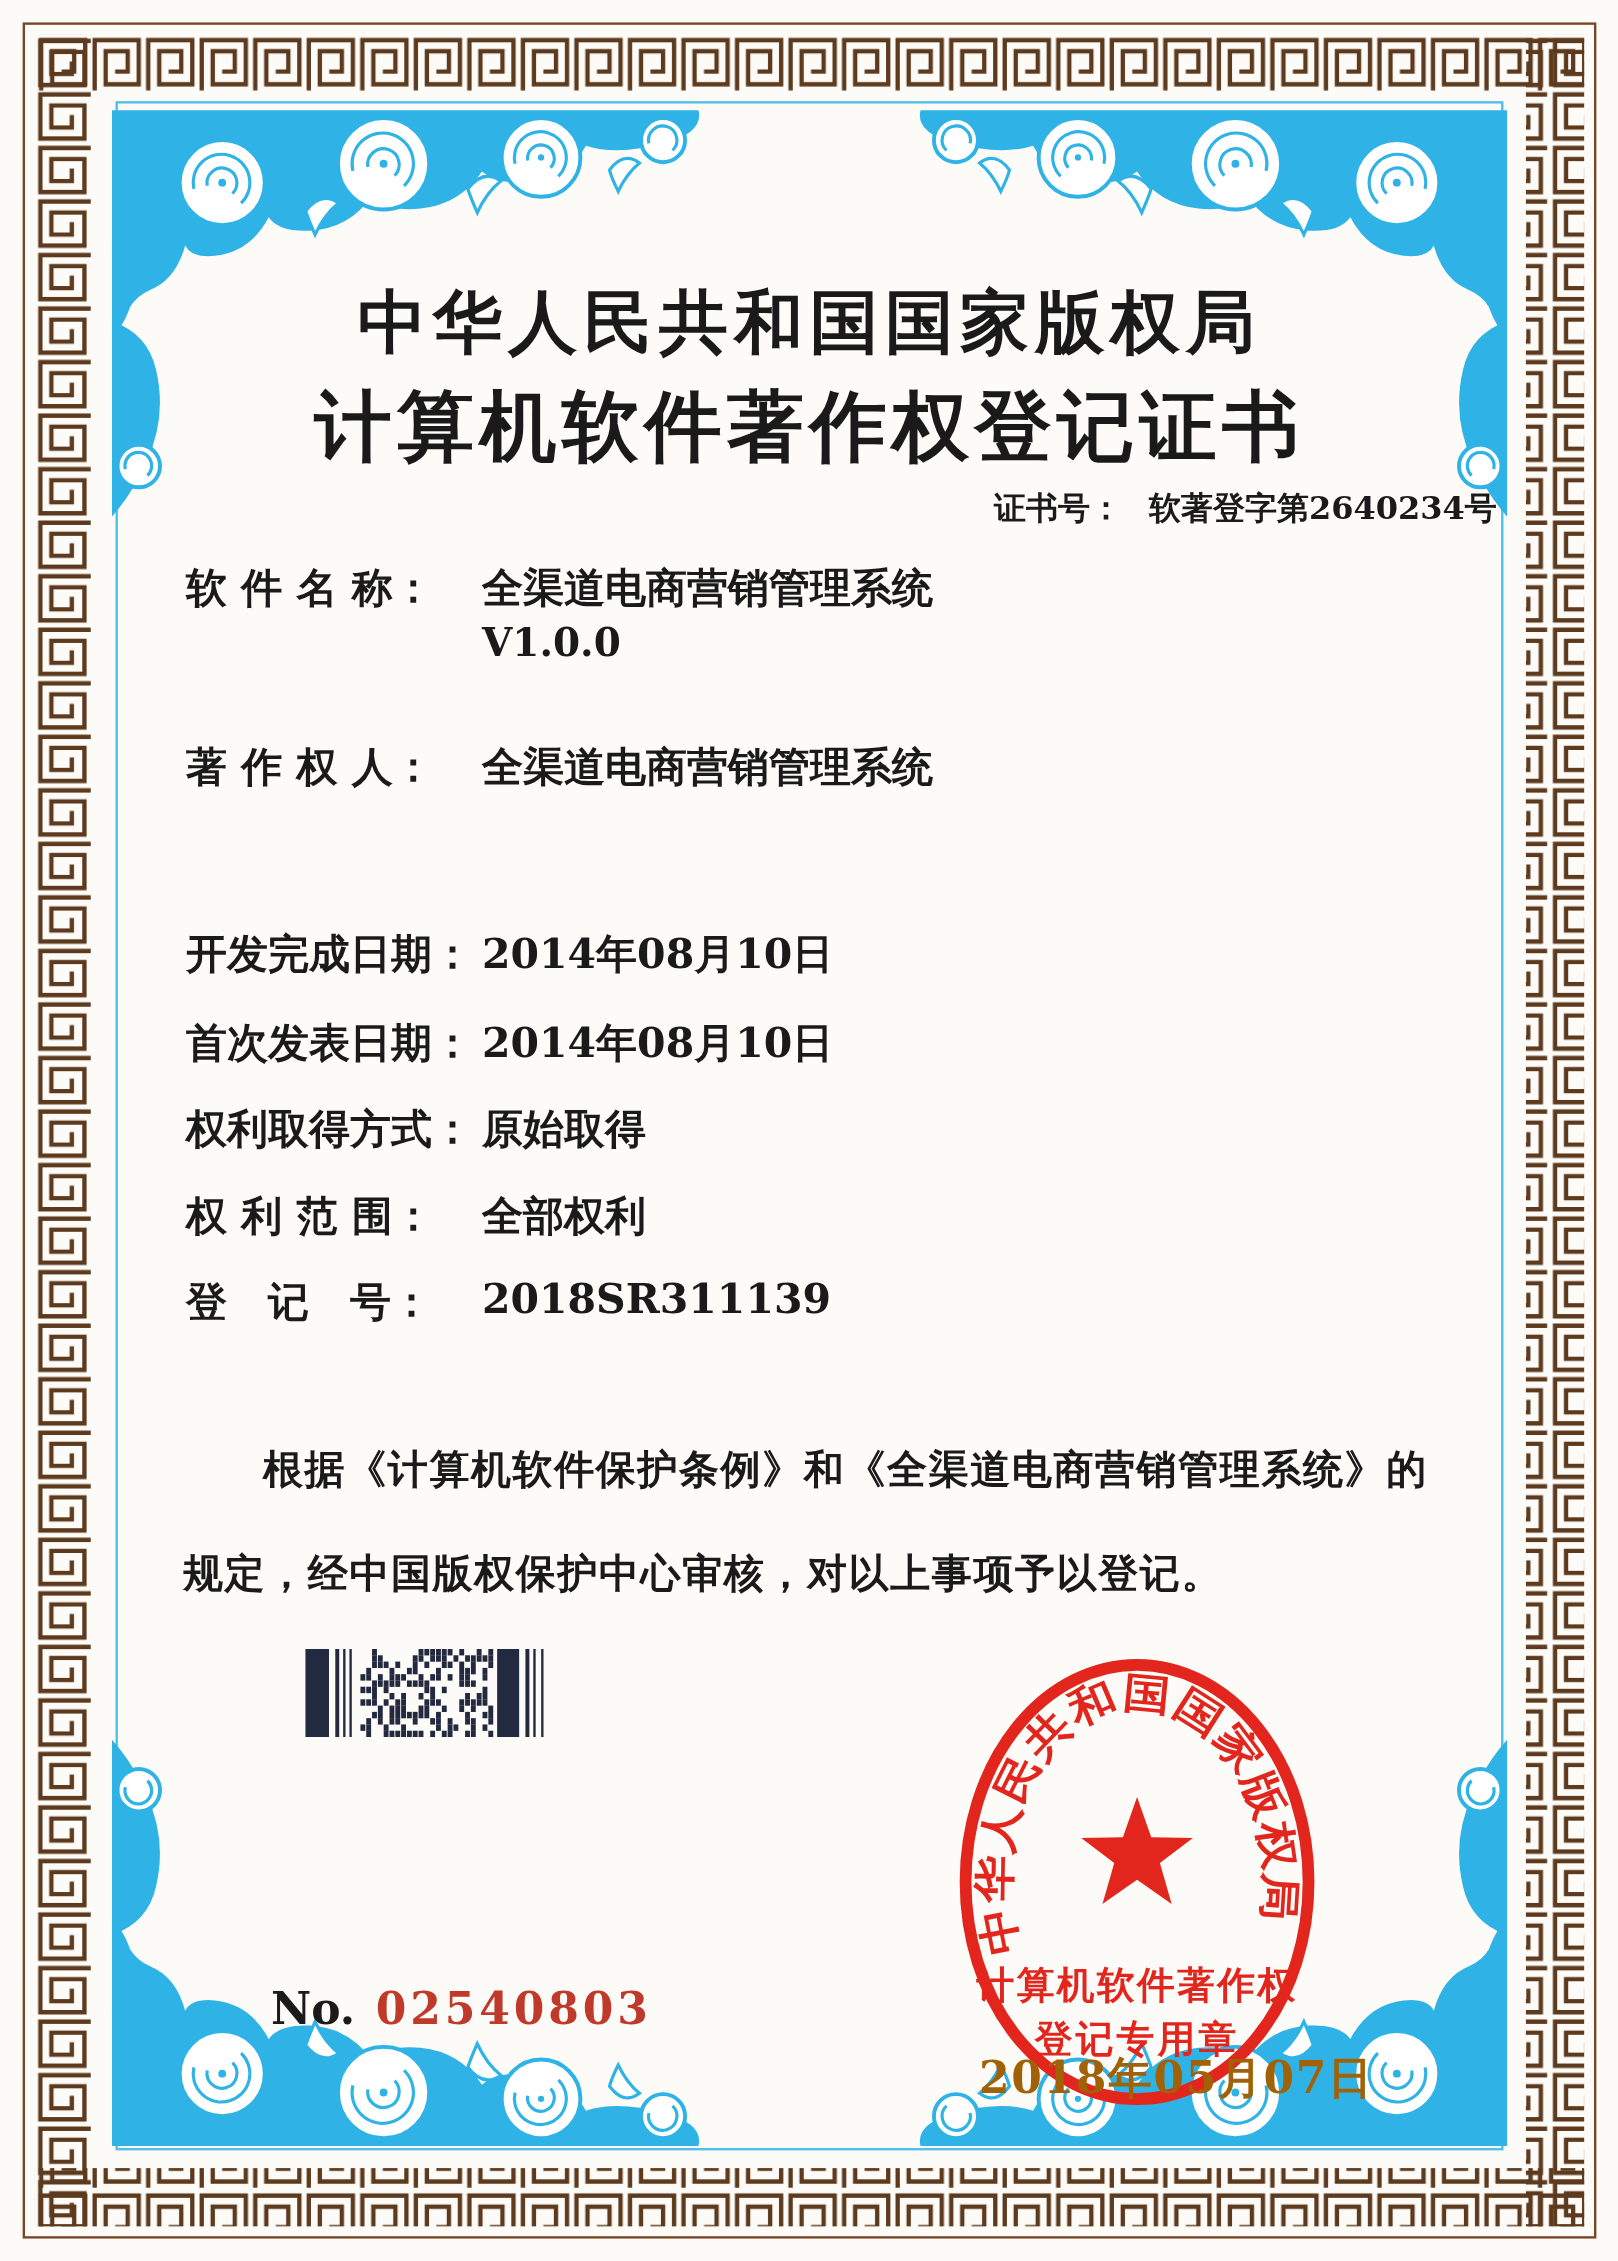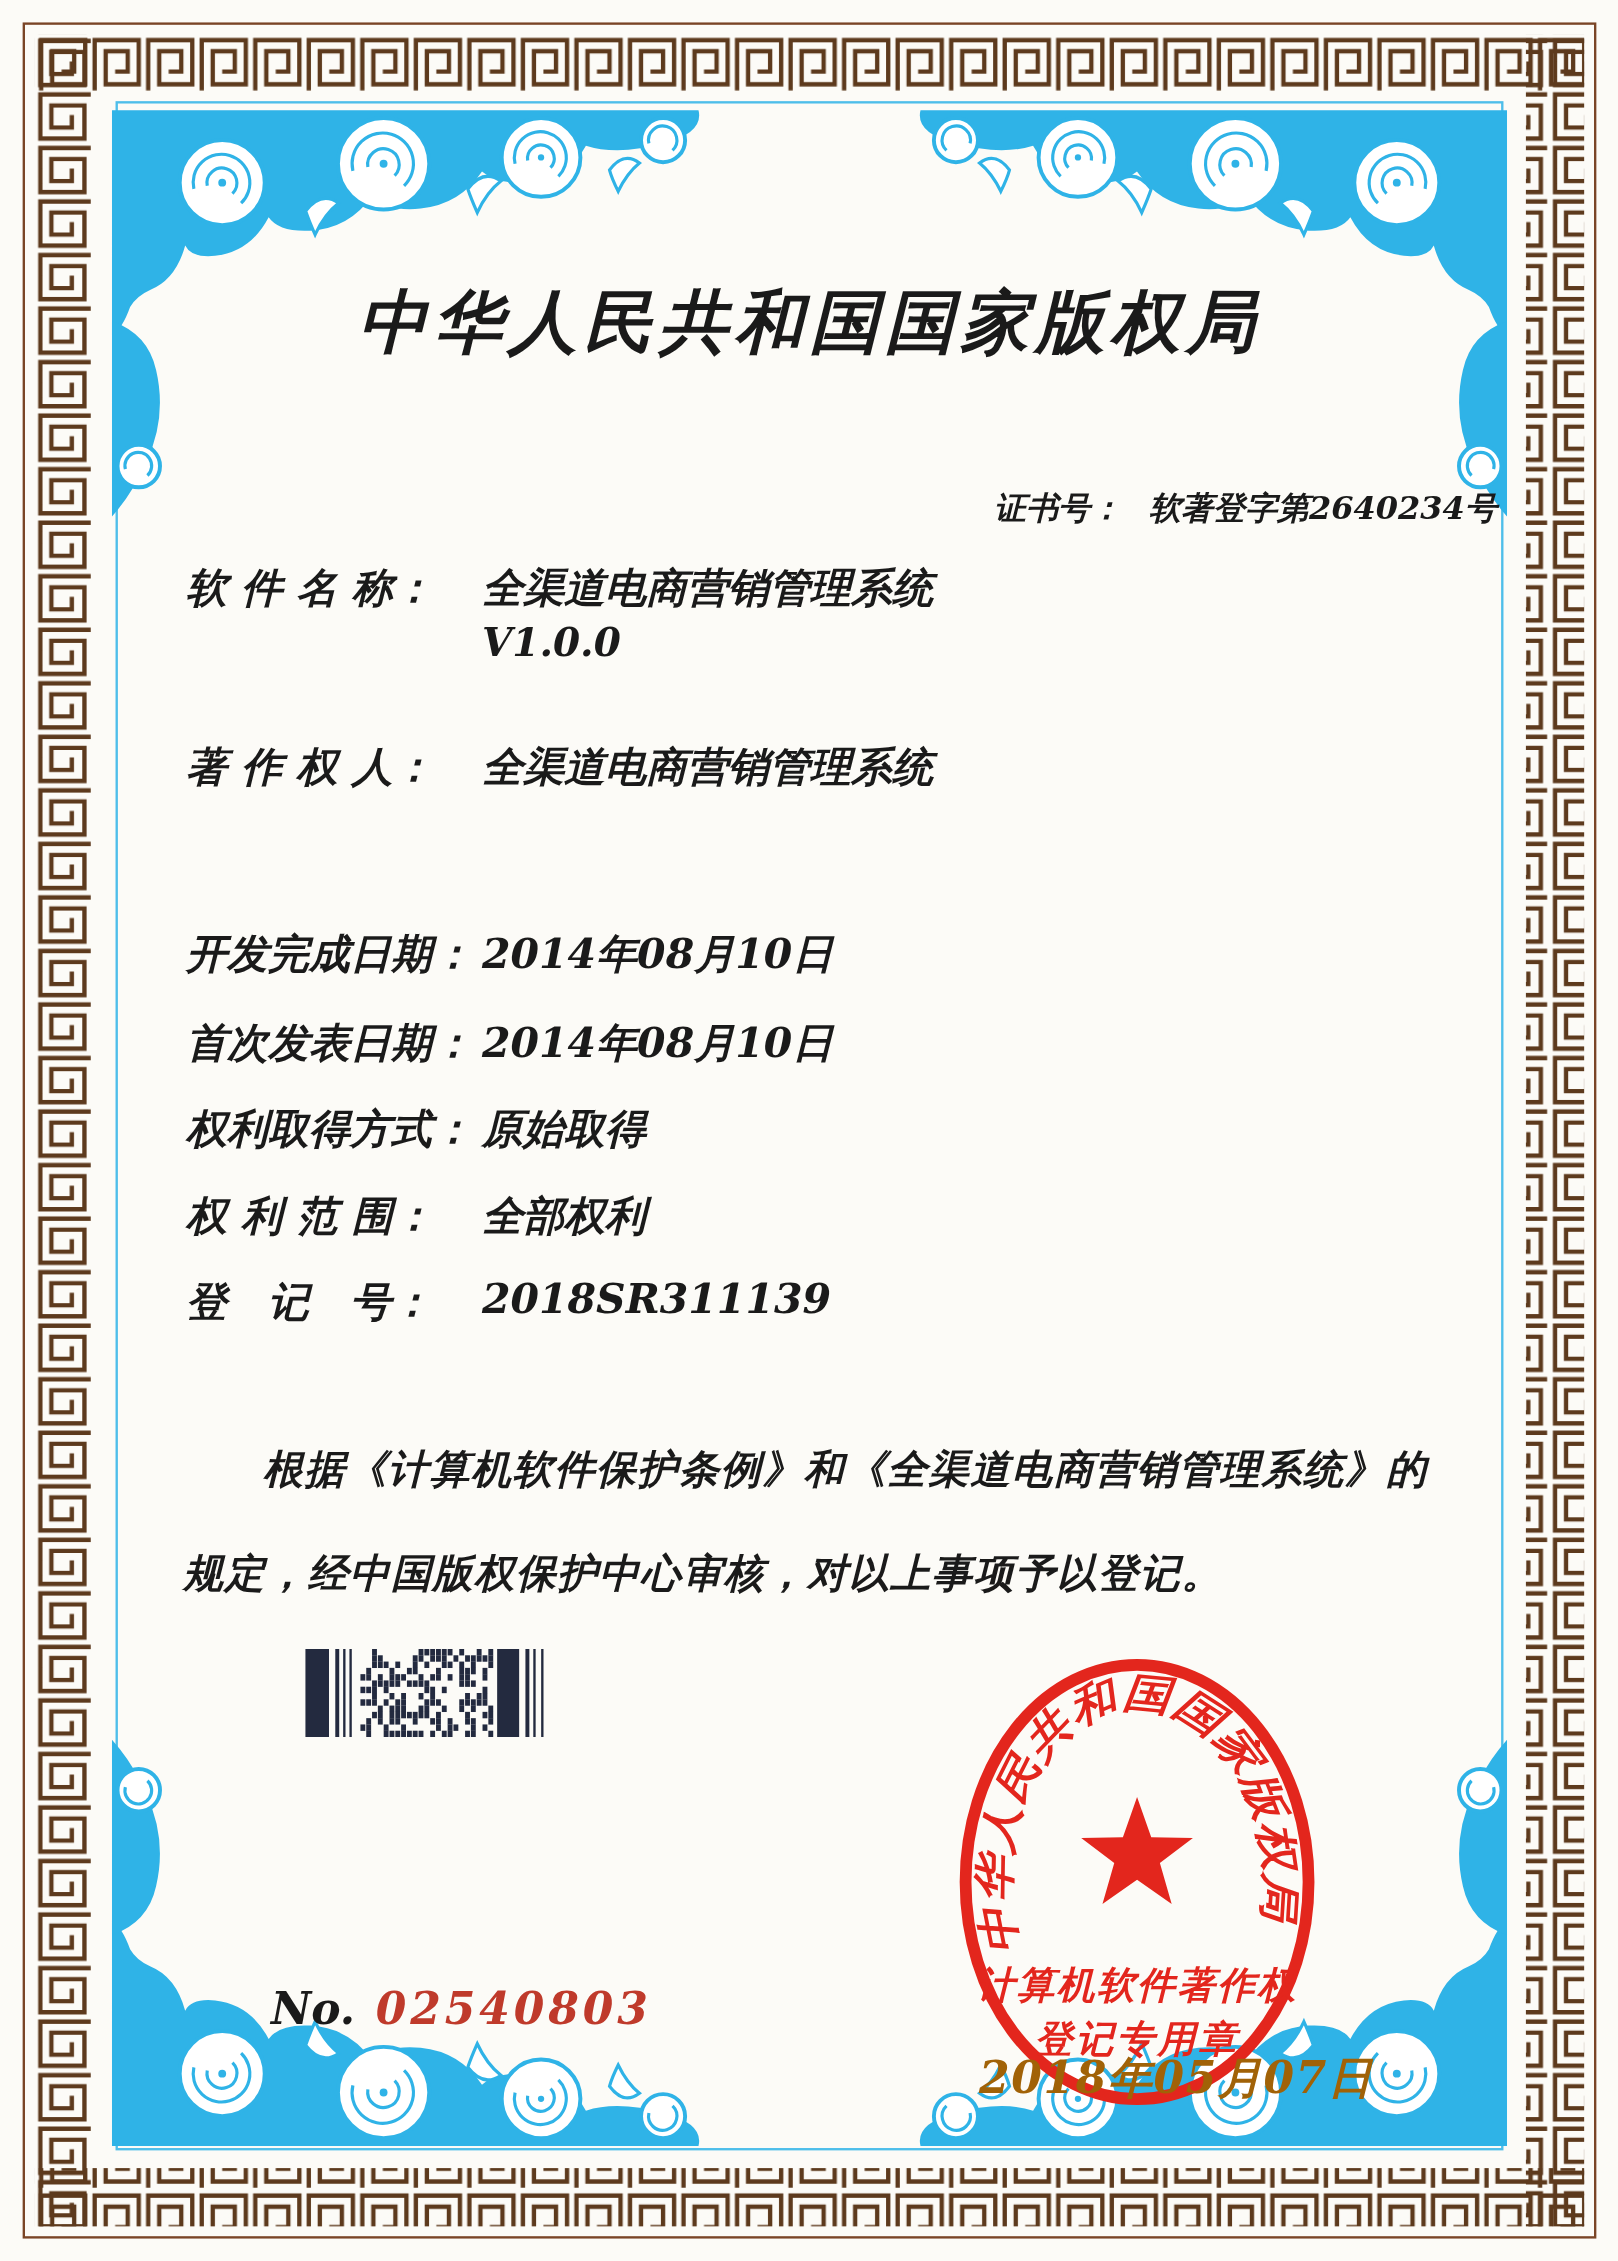--- a/index.html
+++ b/index.html
@@ -8,21 +8,21 @@
     --border-brown:#5d3a1d;
     --outer-line:#7a4526;
     --ornament-blue:#2fb3e7;
     --seal-red:#e3261d;
     --serial-red:#bf3a2b;
     --barcode-dark:#232a3f;
   }
   html,body{margin:0;padding:0;background:#ffffff;}
   .page{
     position:relative;width:1619px;height:2261px;background:var(--paper);
-    overflow:hidden;font-family:"DejaVu Serif","Liberation Serif",serif;color:var(--ink);font-style:italic;
+    overflow:hidden;font-family:"DejaVu Serif","Liberation Serif",serif;color:var(--ink);
   }
   .bg-layer{position:absolute;left:0;top:0;width:1619px;height:2261px;}
   .mea{fill:none;stroke:var(--border-brown);stroke-width:5.5;}
   .outer-line{fill:none;stroke:var(--outer-line);stroke-width:3;}
   .blue-frame{fill:none;stroke:var(--ornament-blue);stroke-width:3;opacity:.85;}
   .orn-fill{fill:var(--ornament-blue);}
   .orn-medal{fill:#ffffff;stroke:var(--ornament-blue);stroke-width:5;}
   .orn-arc{fill:none;stroke:var(--ornament-blue);stroke-width:4;}
   .orn-dot{fill:var(--ornament-blue);}
   .orn-leaf{fill:#ffffff;stroke:var(--ornament-blue);stroke-width:4;}
@@ -113,20 +113,21 @@
     <rect x="1938" y="44" width="74" height="2784" fill="url(#mV)"></rect>
     <rect class="blue-frame" x="148" y="130" width="1760" height="2600"></rect>
 
     <use href="#orn" transform="translate(142,140)"></use>
     <use href="#orn" transform="translate(1914,140) scale(-1,1)"></use>
     <use href="#orn" transform="translate(142,2726) scale(1,-1)"></use>
     <use href="#orn" transform="translate(1914,2726) scale(-1,-1)"></use>
   </svg>
 
   <div class="t1">中华人民共和国国家版权局</div>
+  <div class="t2">计算机软件著作权登记证书</div>
   <div class="certline">
     <span class="lbl">证书号：</span><span>软著登字第2640234号</span>
   </div>
 
   <div class="row" style="top:561px">
     <span>软 件 名 称：</span>
     <span class="fvalue">全渠道电商营销管理系统</span>
   </div>
   <div class="v2" style="top:619px">V1.0.0</div>
 

